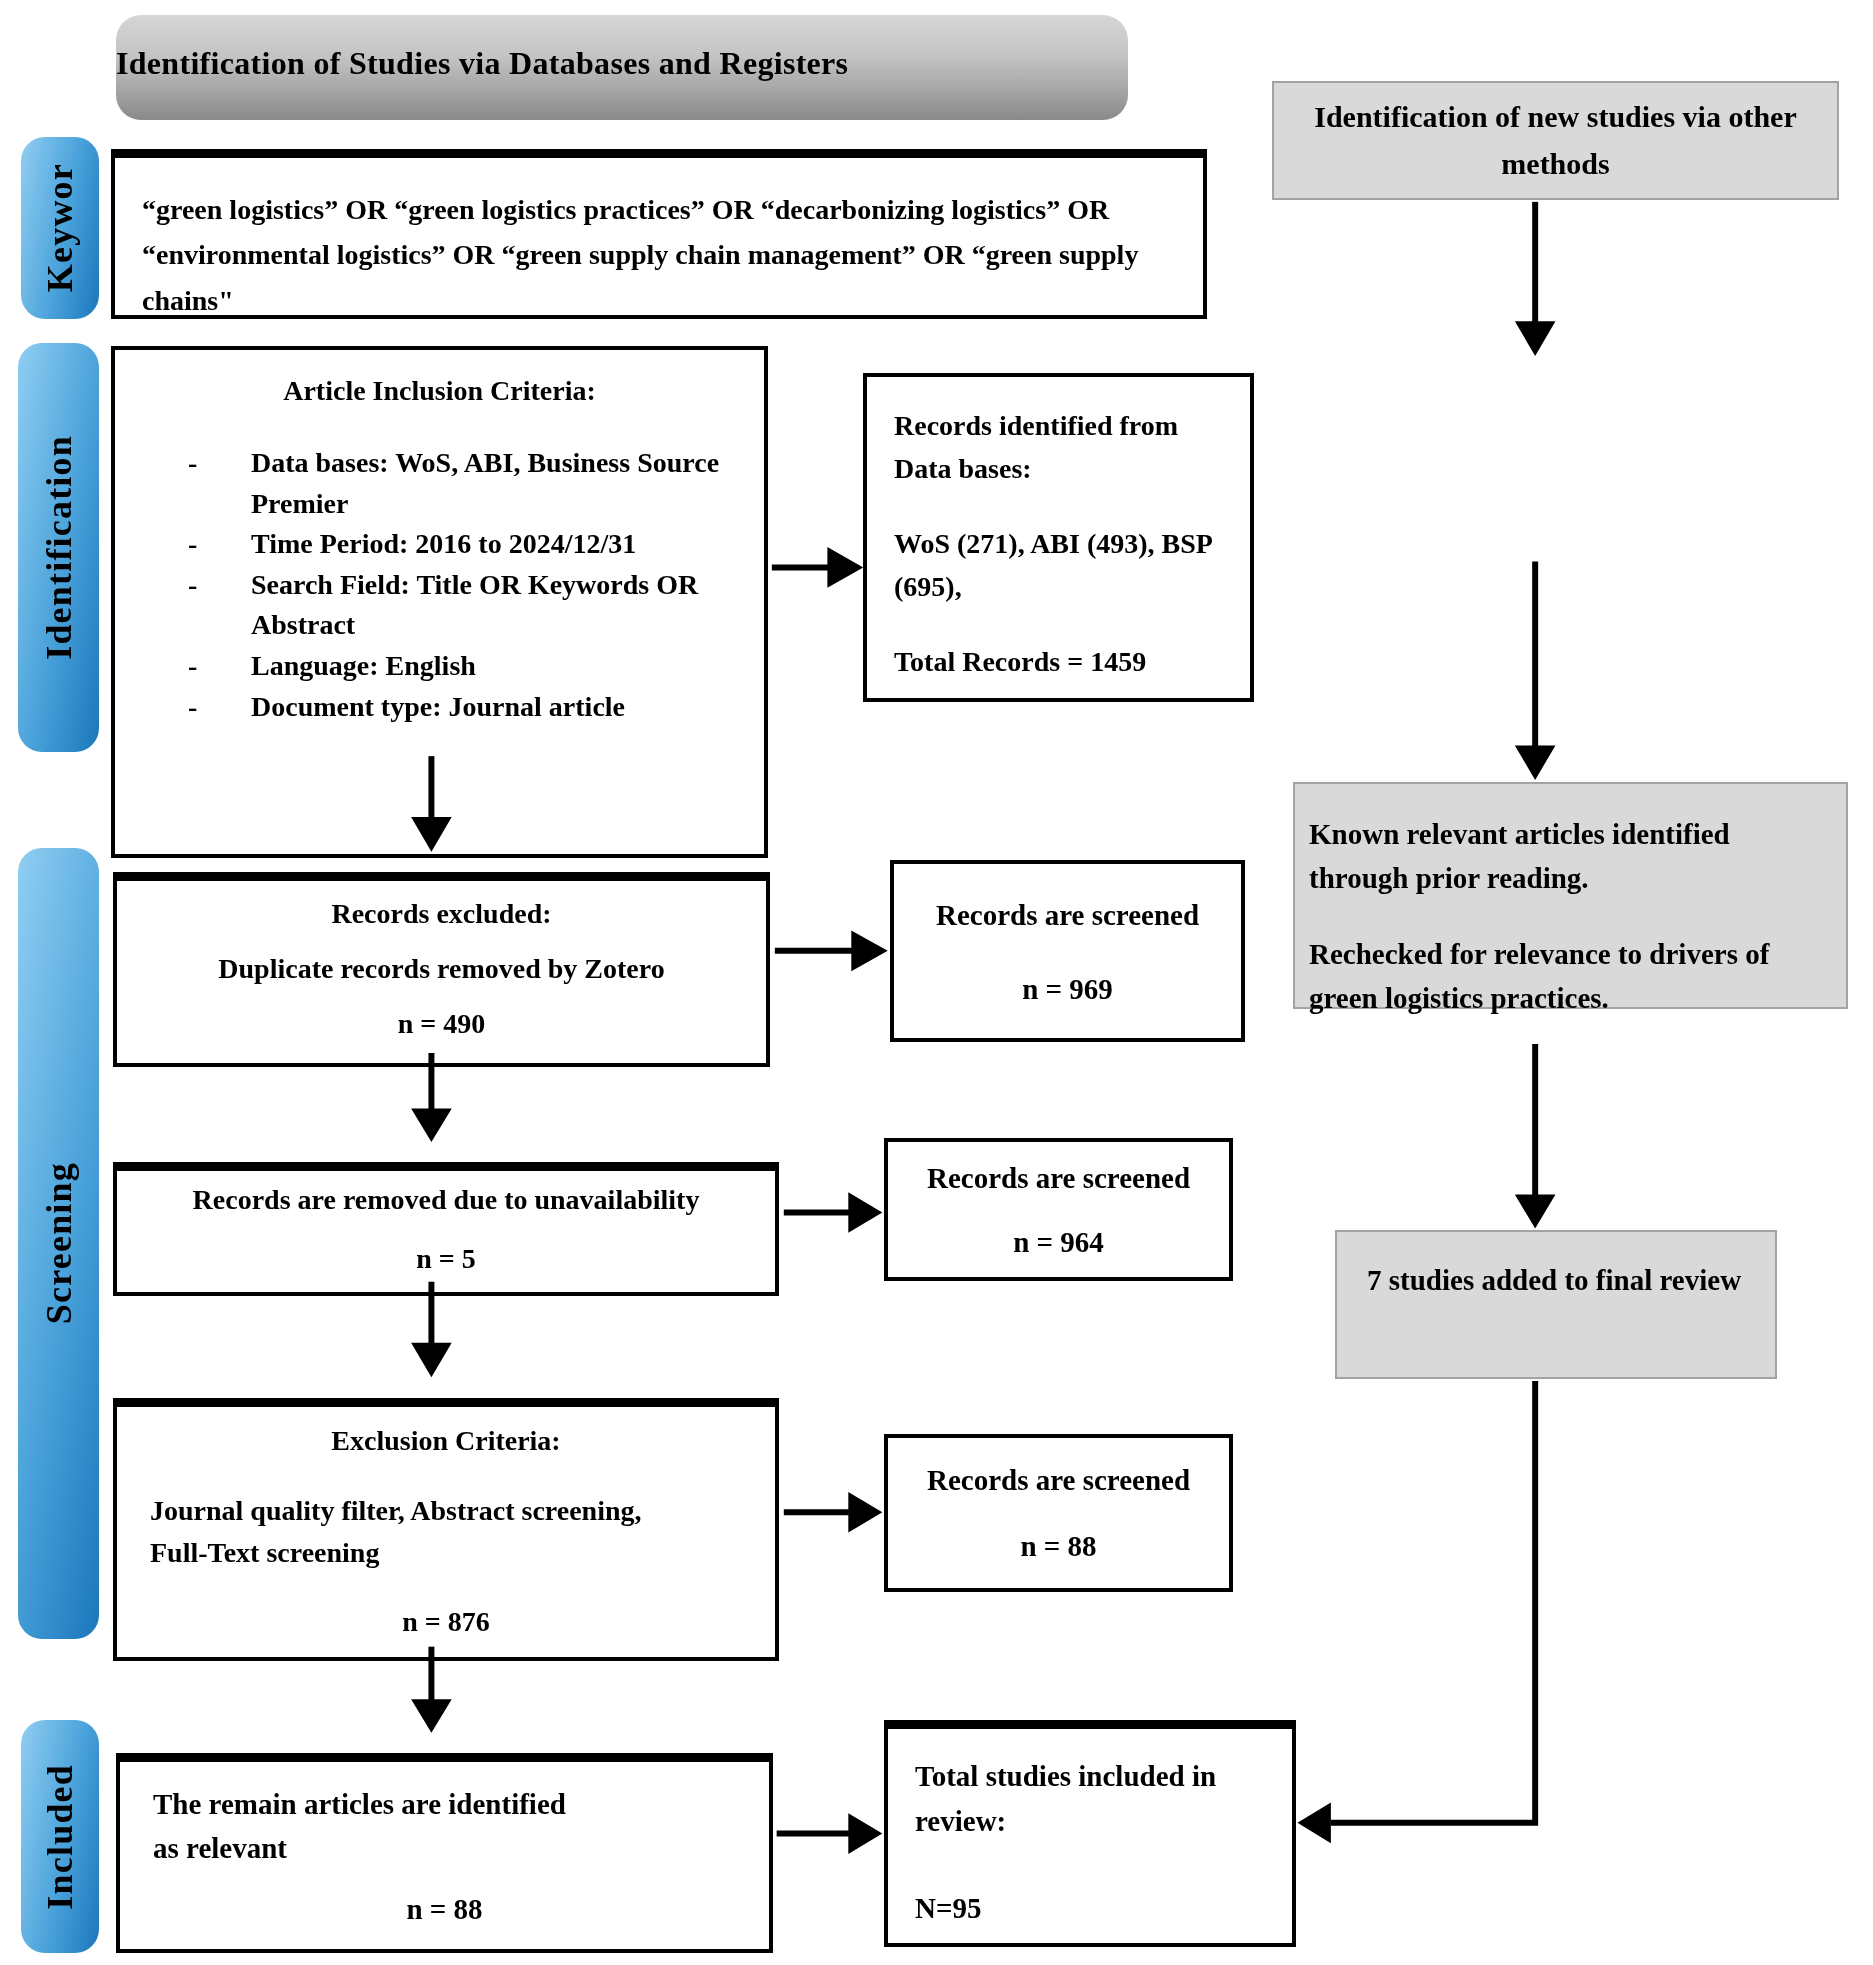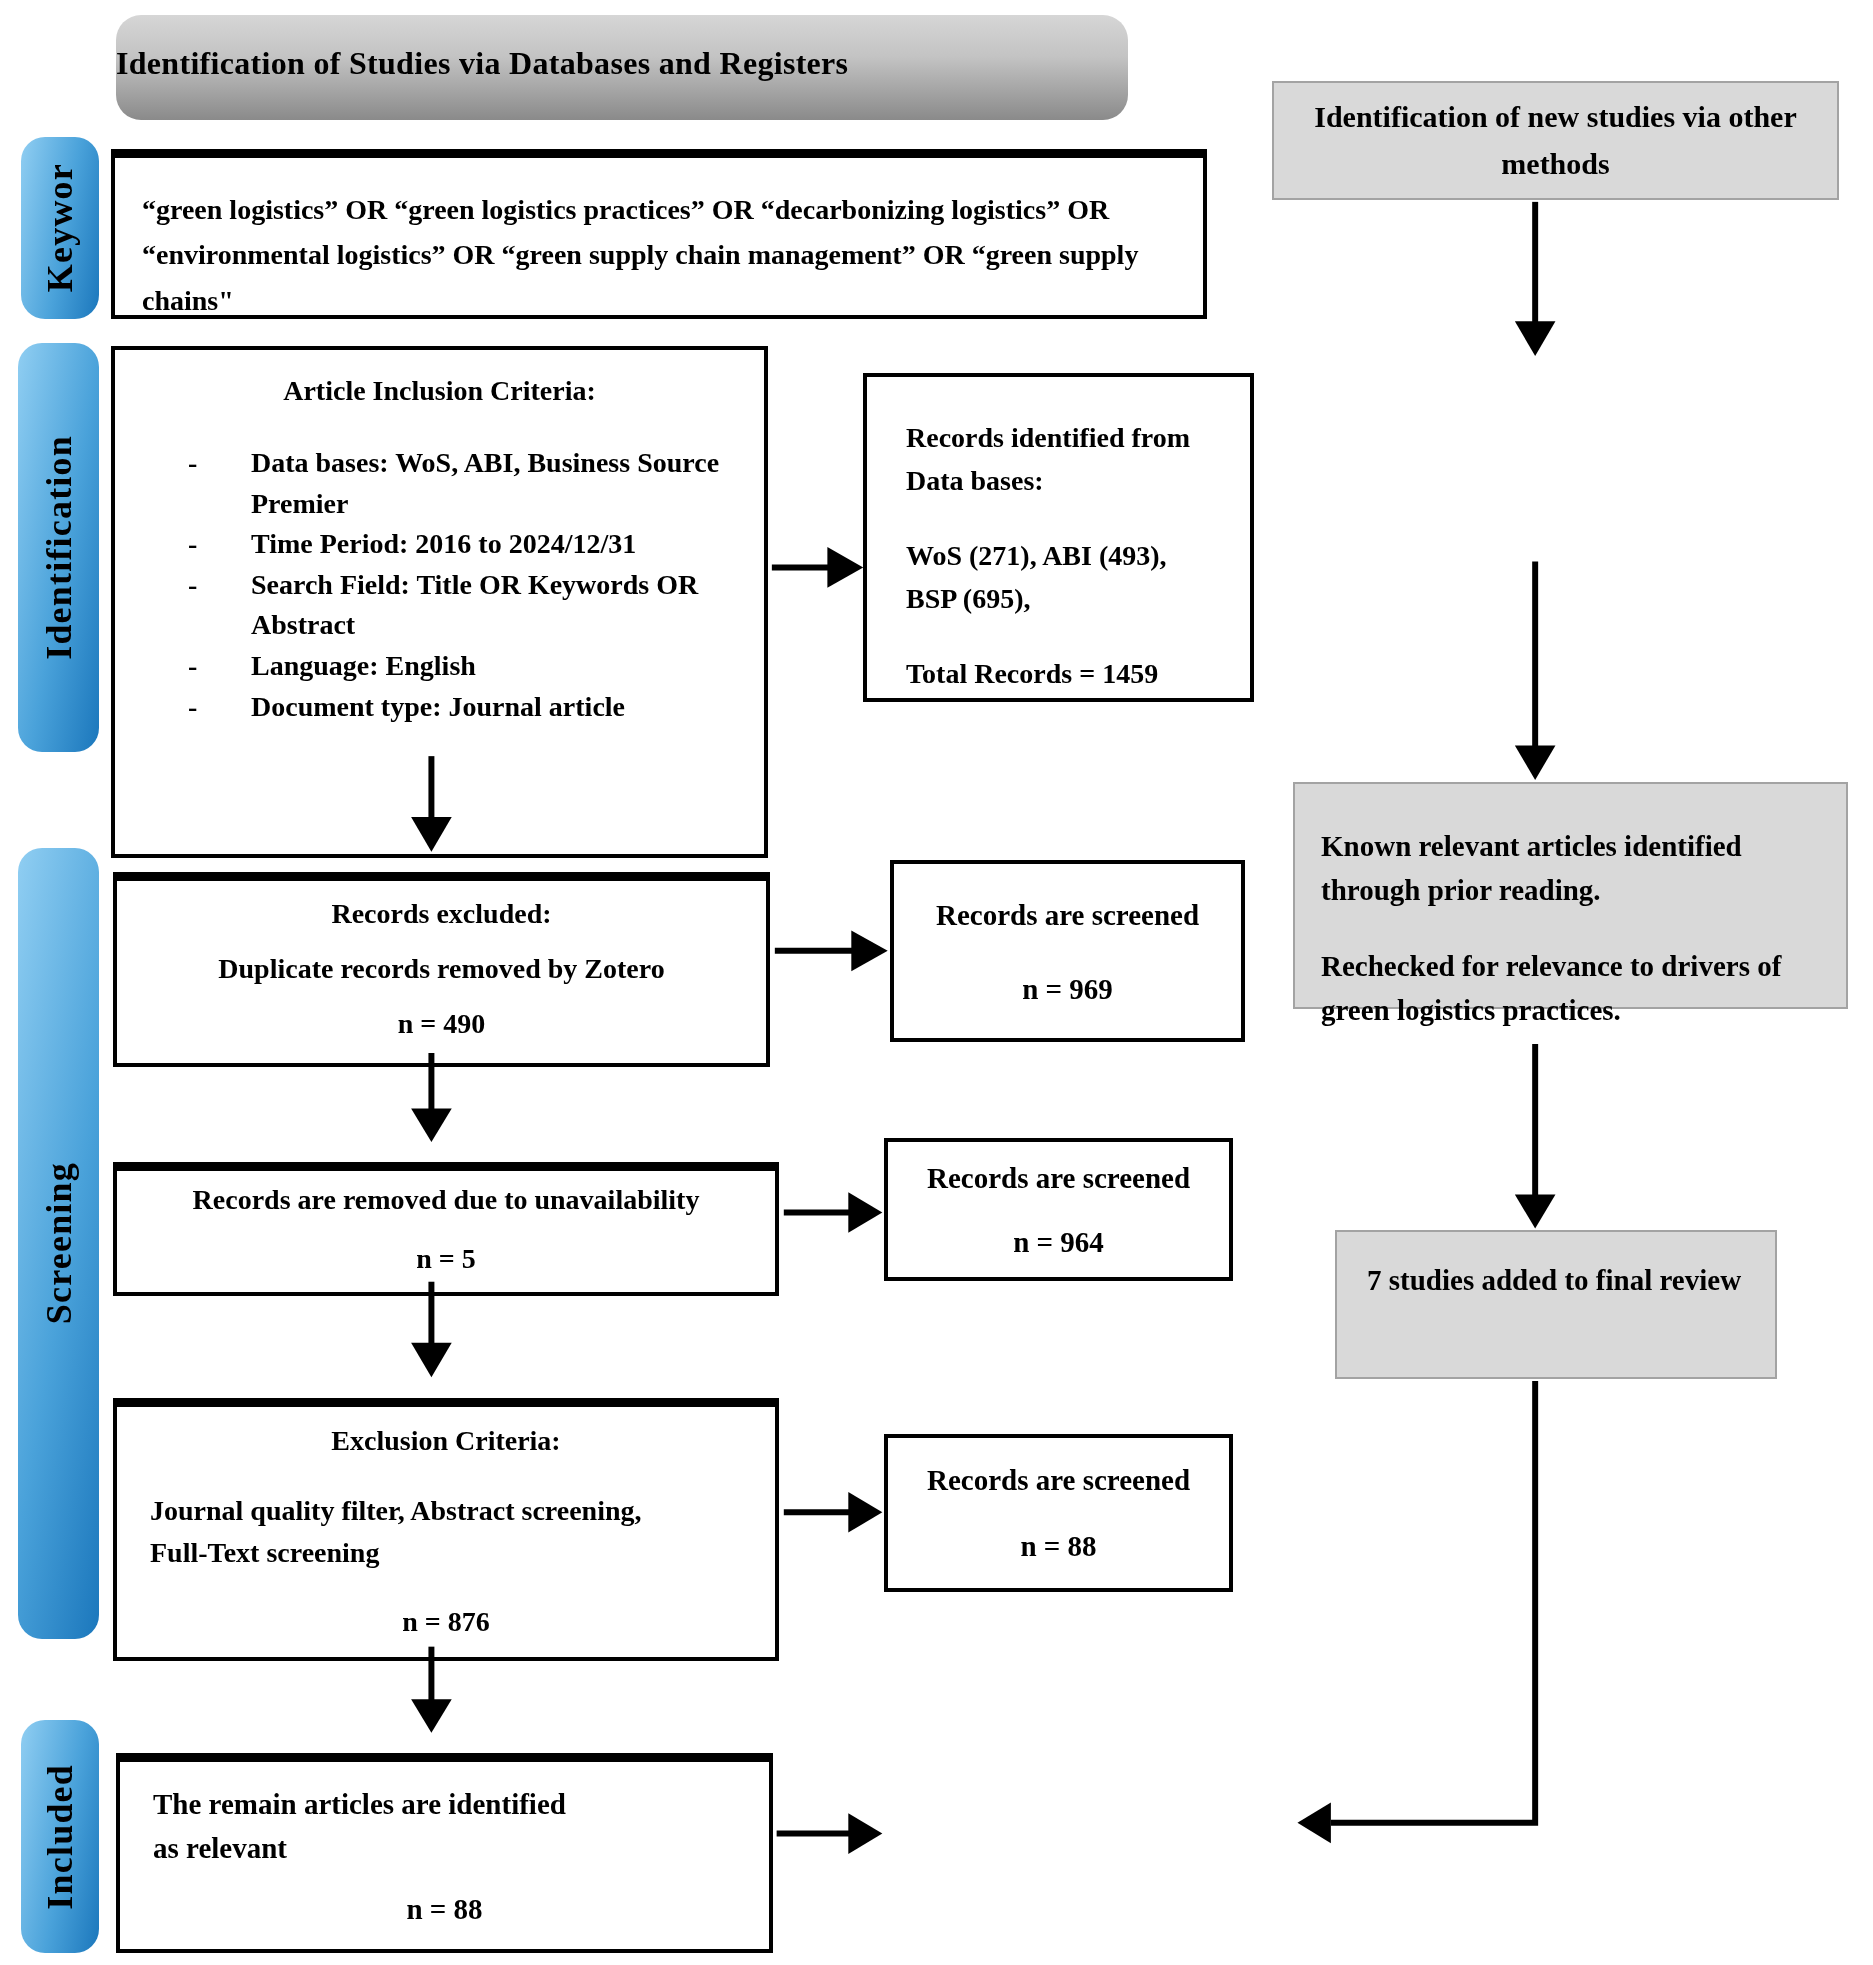--- a/index.html
+++ b/index.html
@@ -45,21 +45,21 @@
   .ctr{text-align:center;}
   .col{display:flex;flex-direction:column;}
   .between{justify-content:space-between;margin-top:18px;}
   .acenter{align-items:center;}
   
   .crit-title{text-align:center;margin-top:25px;font-size:28px;}
   .crit-list{margin-top:36px;line-height:1.45;font-size:28px;}
   .crit-item{position:relative;padding-left:136px;padding-right:34px;}
   .crit-item::before{content:"-";position:absolute;left:73px;top:0;}
   .arrows{position:absolute;left:0;top:0;pointer-events:none;}
-  p{margin:12px;}
+  p{margin:0;}
 </style>
 </head>
 <body>
 
 <div class="canvas">
 
   <div class="abs banner" style="left:116px;top:15px;width:1012px;height:105px;">
     <div class="t">Identification of Studies via Databases and Registers</div>
   </div>
 
@@ -137,20 +137,24 @@
   <div class="abs wbox col acenter" style="left:884px;top:1434px;width:349px;height:158px;padding-top:26px;gap:33px;">
     <div class="fs48">Records are screened</div>
     <div class="fs48">n = 88</div>
   </div>
 
   <div class="abs wbox thicktop col between" style="left:116px;top:1735px;width:657px;height:200px;padding:21px 0 23px;">
     <div class="fs48" style="line-height:1.5;padding:0 179px 0 33px;">The remain articles are identified as relevant</div>
     <div class="ctr fs48">n = 88</div>
   </div>
 
+  <div class="abs wbox thicktop" style="left:884px;top:1720px;width:412px;height:227px;padding:25px 27px;">
+    <p class="fs48 lh">Total studies included in review:</p>
+    <p class="fs48 lh" style="margin-top:42px;">N=95</p>
+  </div>
 
   <div class="abs gbox" style="left:1335px;top:1230px;width:442px;height:149px;padding:24px 30px;">
     <div class="fs48" style="line-height:1.7;">7 studies added to final review</div>
   </div>
 
   <svg class="arrows" width="1874" height="1965" viewBox="0 0 3137 3290">
     <g stroke="#000" stroke-width="10" fill="#000">
 
       <g>
         <line x1="1292" y1="950" x2="1388" y2="950"></line>

